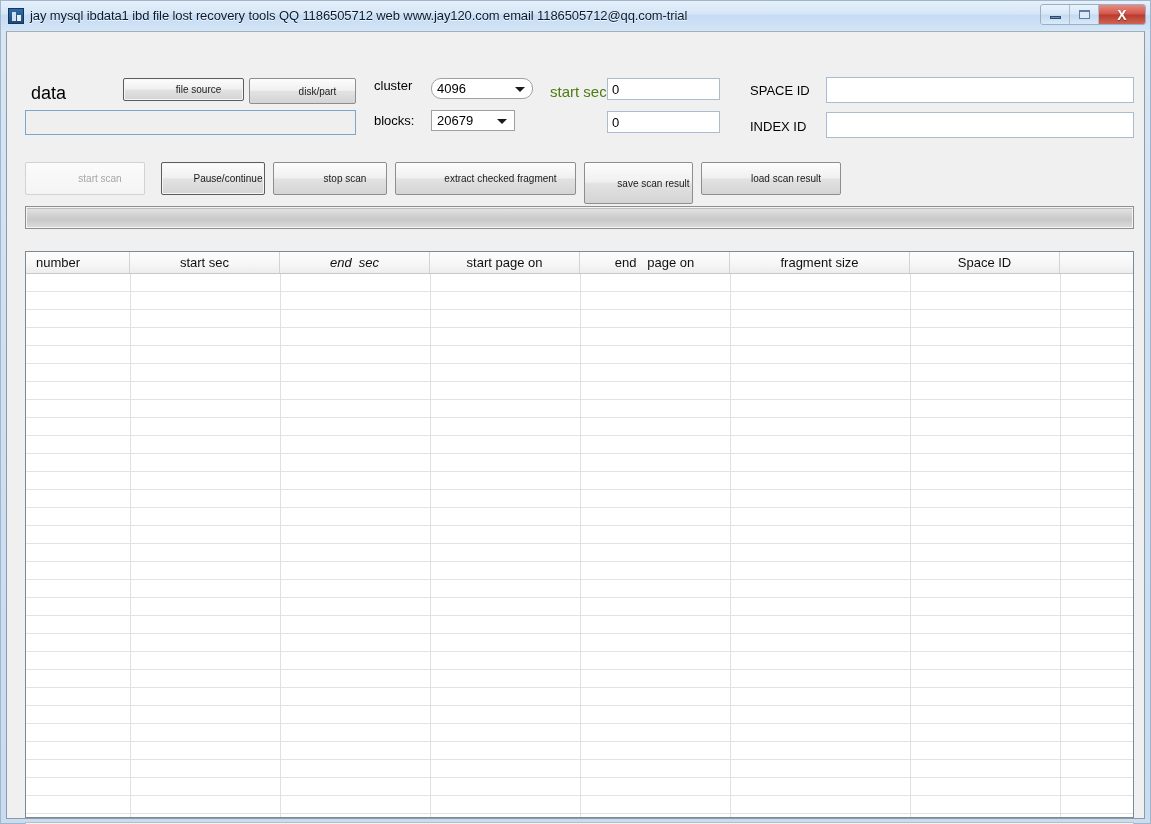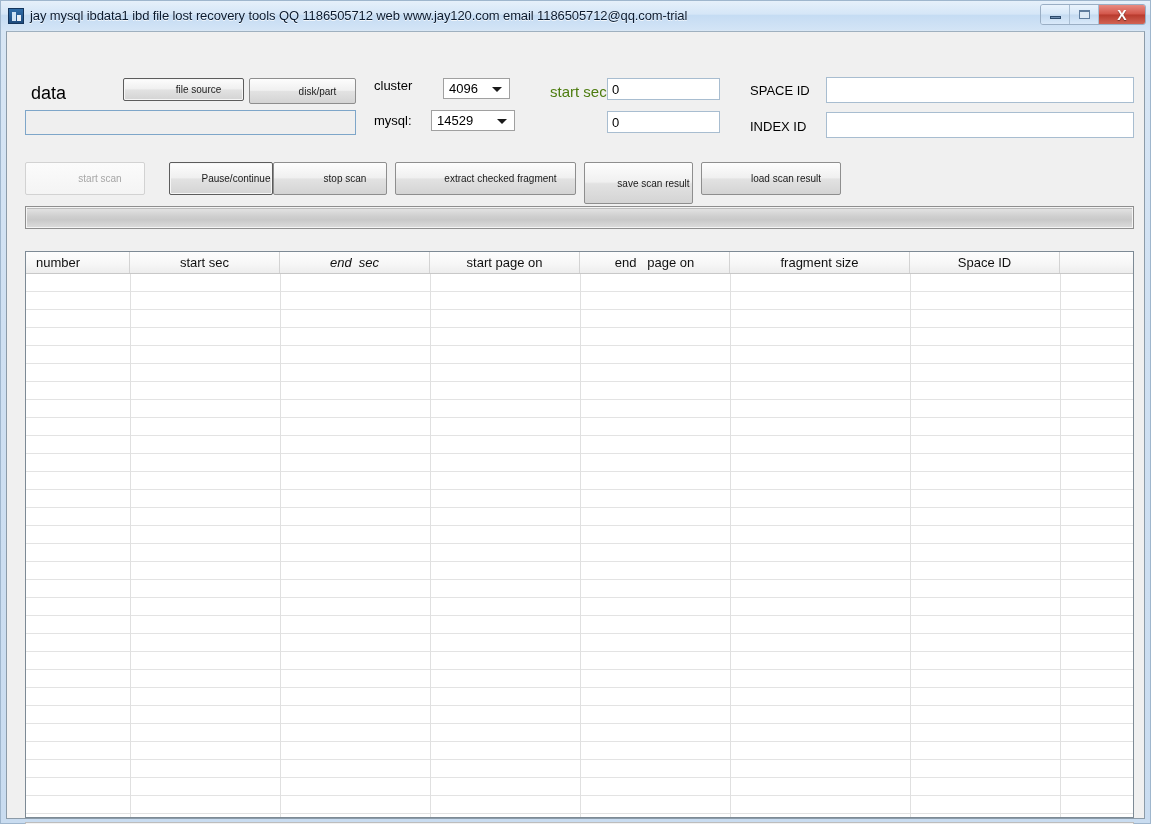--- a/index.html
+++ b/index.html
@@ -146,22 +146,22 @@
     left: 367px; top: 46px;
     font-size: 13px; color: #000;
   }
   #label-blocks {
     position: absolute;
     left: 367px; top: 81px;
     font-size: 13px; color: #000;
   }
   #combo-cluster {
     position: absolute;
-    left: 436px; top: 46px;
-    width: 67px; height: 21px;
+    left: 424px; top: 46px;
+    width: 102px; height: 21px; border-radius: 10px;
   }
   #combo-blocks {
     position: absolute;
     left: 424px; top: 78px;
     width: 84px; height: 21px;
   }
   .combo {
     background: #ffffff;
     border: 1px solid #a0a0a0;
     display: flex;
@@ -244,21 +244,21 @@
   .btn.focused {
     border: 1px solid #5c5c5c;
     box-shadow: inset 0 0 0 1px #f6f6f6;
   }
   .btn.disabled {
     background: linear-gradient(to bottom, #fbfbfb 0%, #f4f4f4 100%);
     border: 1px solid #d2d2d2;
     color: #a6a6a6;
   }
   #btn-start-scan    { position: absolute; left: 18px;  top: 130px; width: 120px; height: 33px; }
-  #btn-pause         { position: absolute; left: 162px; top: 130px; width: 104px; height: 33px; }
+  #btn-pause         { position: absolute; left: 154px; top: 130px; width: 104px; height: 33px; }
   #btn-stop          { position: absolute; left: 266px; top: 130px; width: 114px; height: 33px; }
   #btn-extract       { position: absolute; left: 388px; top: 130px; width: 181px; height: 33px; }
   #btn-save          { position: absolute; left: 577px; top: 130px; width: 109px; height: 42px; }
   #btn-load          { position: absolute; left: 694px; top: 130px; width: 140px; height: 33px; }
 
   
   #progress {
     position: absolute;
     left: 18px; top: 174px;
     width: 1109px; height: 23px;
@@ -364,23 +364,23 @@
     <div id="btn-file-source" class="btn focused">file source</div>
     <div id="btn-disk-part" class="btn">disk/part</div>
     <div id="data-path" placeholder=""></div>
 
     <div id="label-cluster">cluster</div>
     <div id="combo-cluster" class="combo">
       <span>4096</span>
       <span class="arrow"></span>
     </div>
 
-    <div id="label-blocks">mysql:</div>
+    <div id="label-blocks">blocks:</div>
     <div id="combo-blocks" class="combo">
-      <span>14529</span>
+      <span>20679</span>
       <span class="arrow"></span>
     </div>
 
     <div id="label-startsec">start sec:</div>
     <div id="input-startsec1" class="txtinput">0</div>
     <div id="input-startsec2" class="txtinput">0</div>
 
     <div id="label-spaceid">SPACE ID</div>
     <div id="input-spaceid" class="txtinput"></div>
     <div id="label-indexid">INDEX ID</div>

